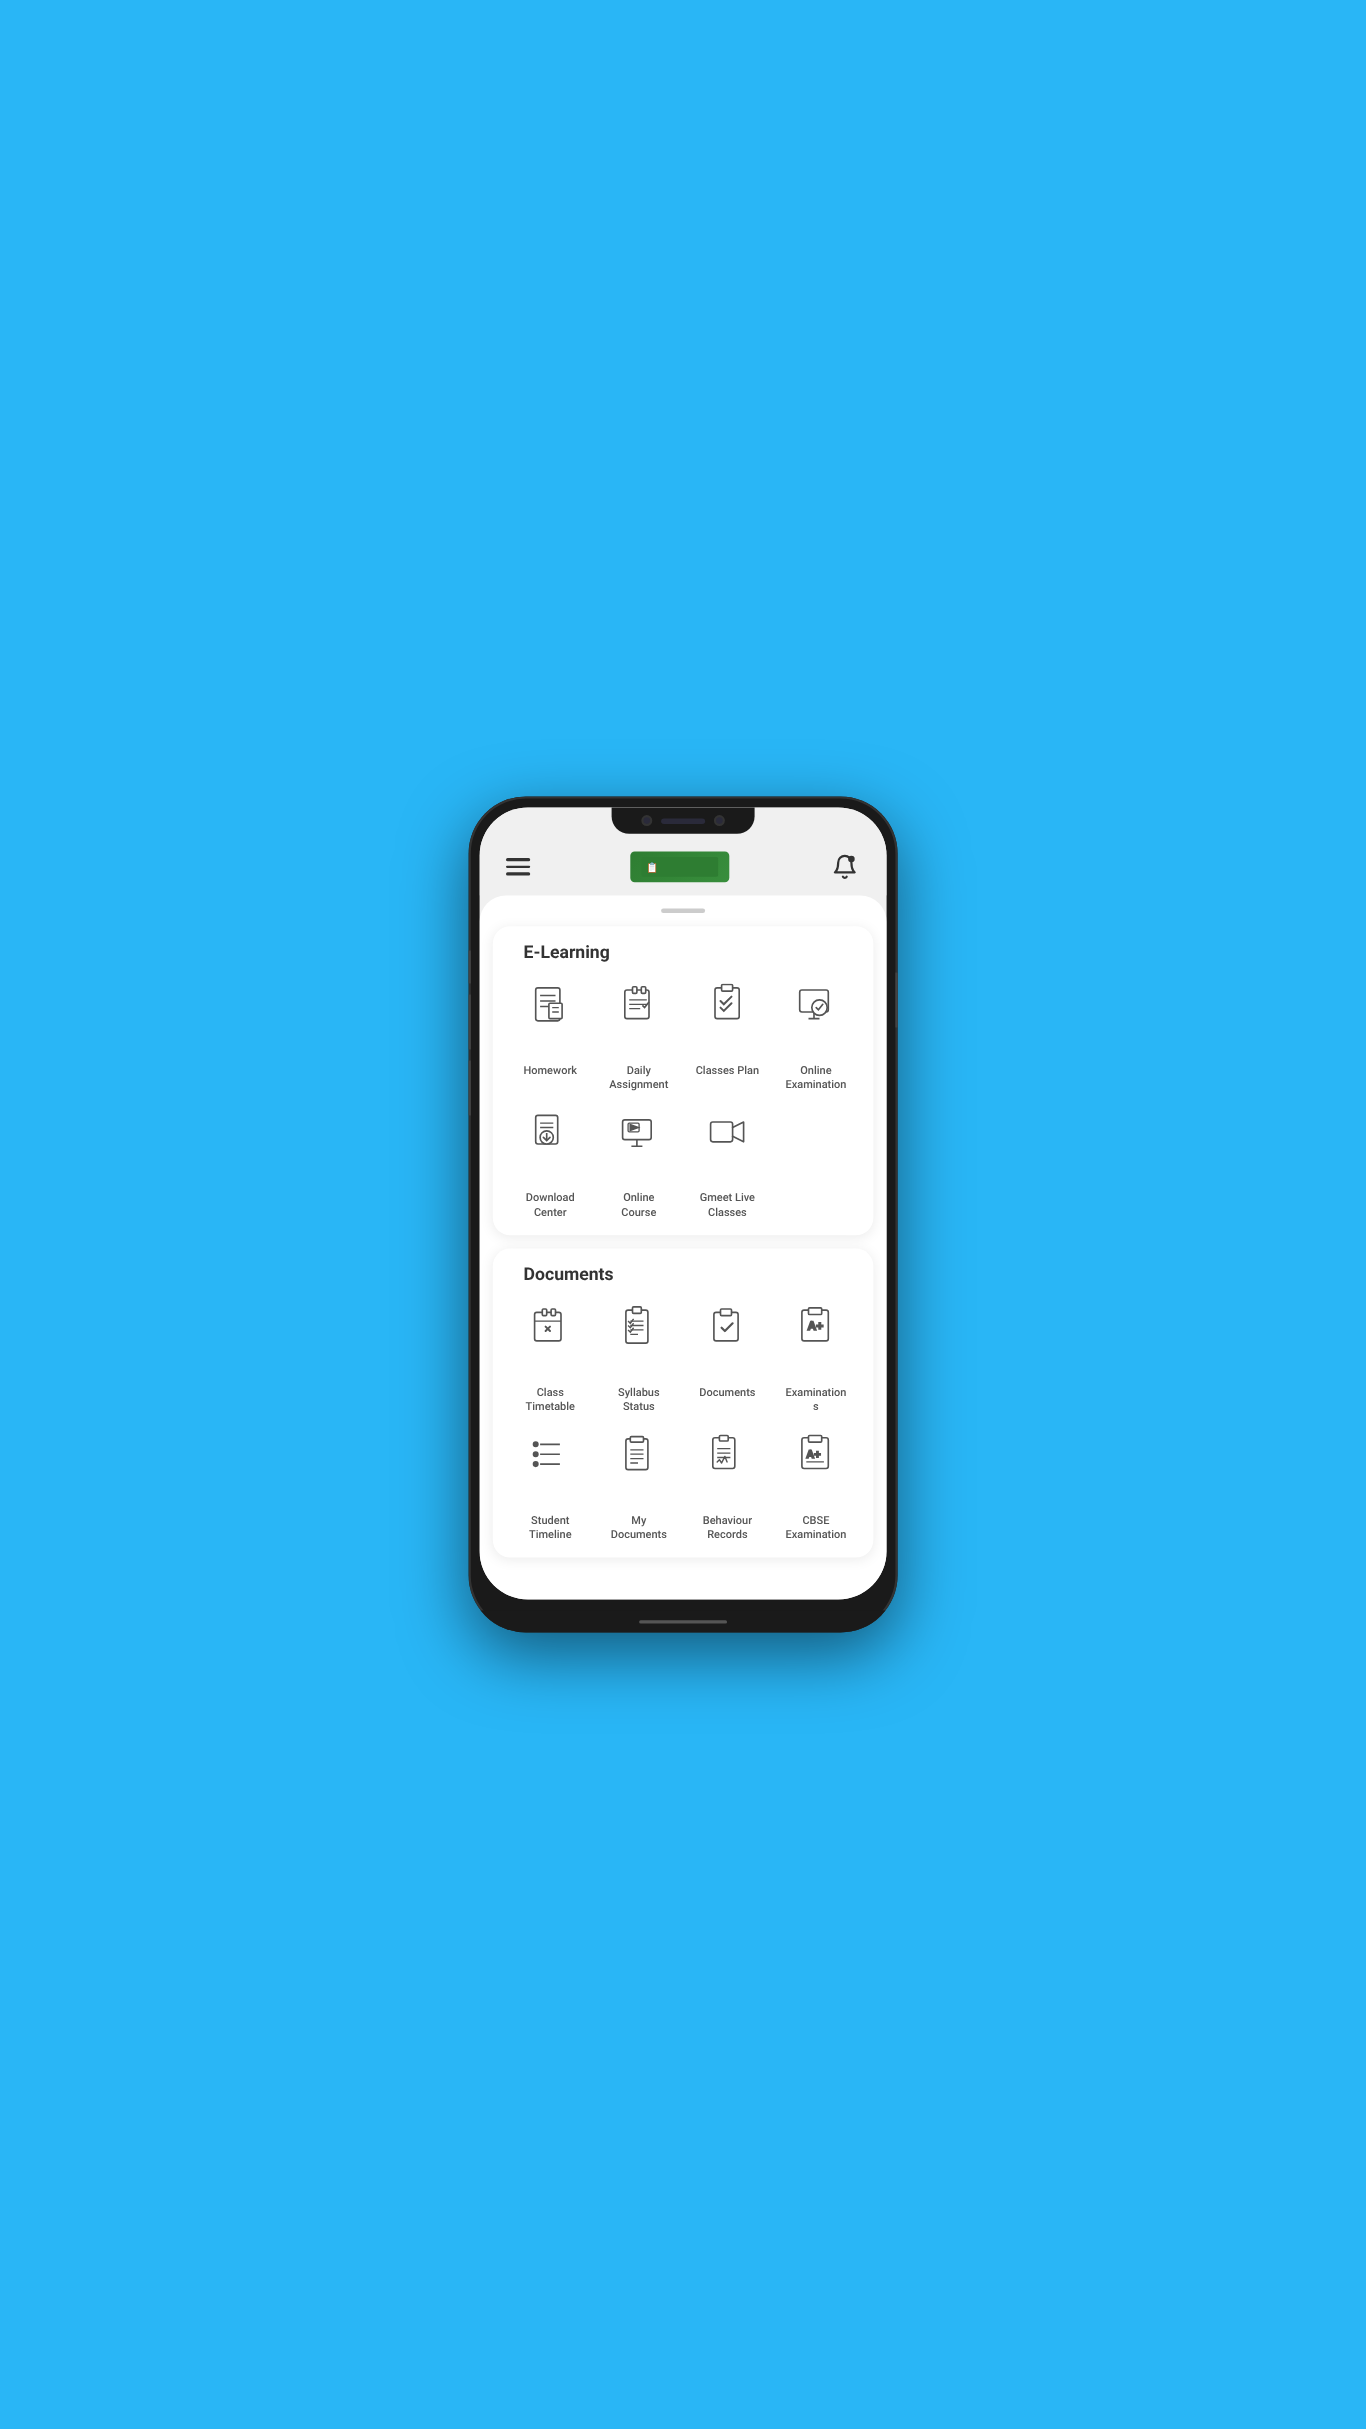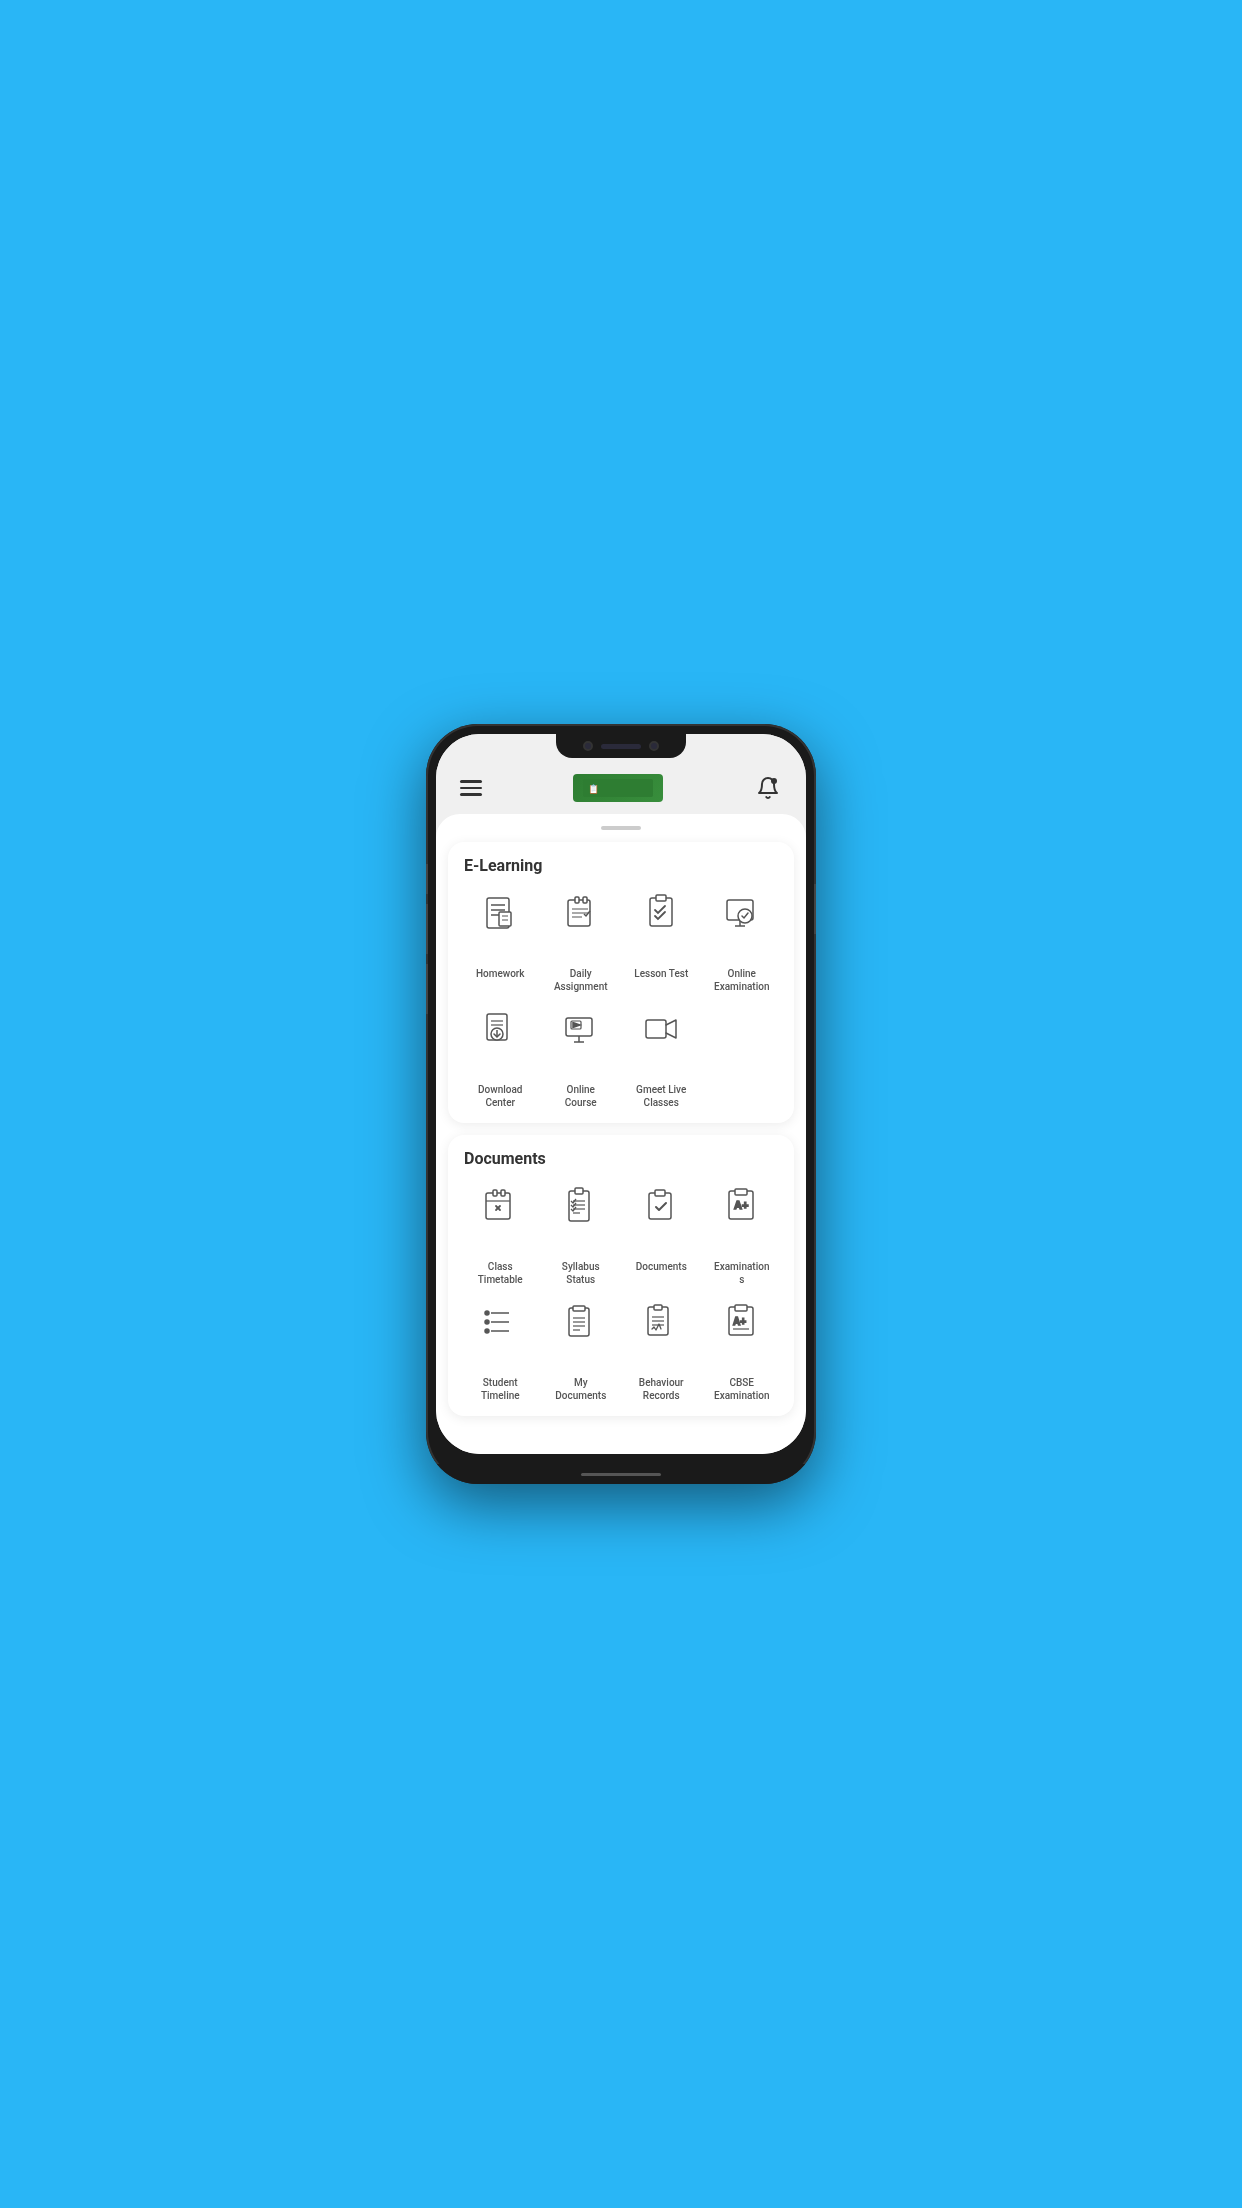--- a/index.html
+++ b/index.html
@@ -201,20 +201,21 @@
       border-radius: 16px;
       padding: 14px 16px;
       margin-bottom: 12px;
       box-shadow: 0 2px 12px rgba(0,0,0,0.08);
     }
     .section-title {
       font-size: 16px;
       font-weight: 700;
       color: #333;
       margin-bottom: 14px;
+      margin-left: 12px;
     }
     .grid-4 {
       display: grid;
       grid-template-columns: repeat(4, 1fr);
       gap: 12px 8px;
     }
     .grid-item {
       display: flex;
       flex-direction: column;
       align-items: center;
@@ -374,21 +375,21 @@
 
           <div class="grid-item">
             <div class="icon-box">
               <svg viewBox="0 0 38 38">
                 <rect x="8" y="4" width="22" height="28" rx="2" stroke="#555" stroke-width="1.5" fill="none"></rect>
                 <rect x="14" y="1" width="10" height="6" rx="1" stroke="#555" stroke-width="1.5" fill="white"></rect>
                 <polyline points="13,16 16,19 23,12" stroke="#555" stroke-width="1.8" fill="none" stroke-linecap="round"></polyline>
                 <polyline points="13,22 16,25 23,18" stroke="#555" stroke-width="1.8" fill="none" stroke-linecap="round"></polyline>
               </svg>
             </div>
-            <span class="item-label">Lesson Test</span>
+            <span class="item-label">Classes Plan</span>
           </div>
 
           <div class="grid-item">
             <div class="icon-box">
               <svg viewBox="0 0 38 38">
                 <rect x="4" y="6" width="26" height="20" rx="2" stroke="#555" stroke-width="1.5" fill="none"></rect>
                 <line x1="17" y1="26" x2="17" y2="32" stroke="#555" stroke-width="1.5"></line>
                 <line x1="12" y1="32" x2="22" y2="32" stroke="#555" stroke-width="1.5"></line>
                 <circle cx="22" cy="22" r="7" fill="white" stroke="#555" stroke-width="1.5"></circle>
                 <polyline points="19,22 21,24 25,19" stroke="#555" stroke-width="1.5" fill="none" stroke-linecap="round"></polyline>

